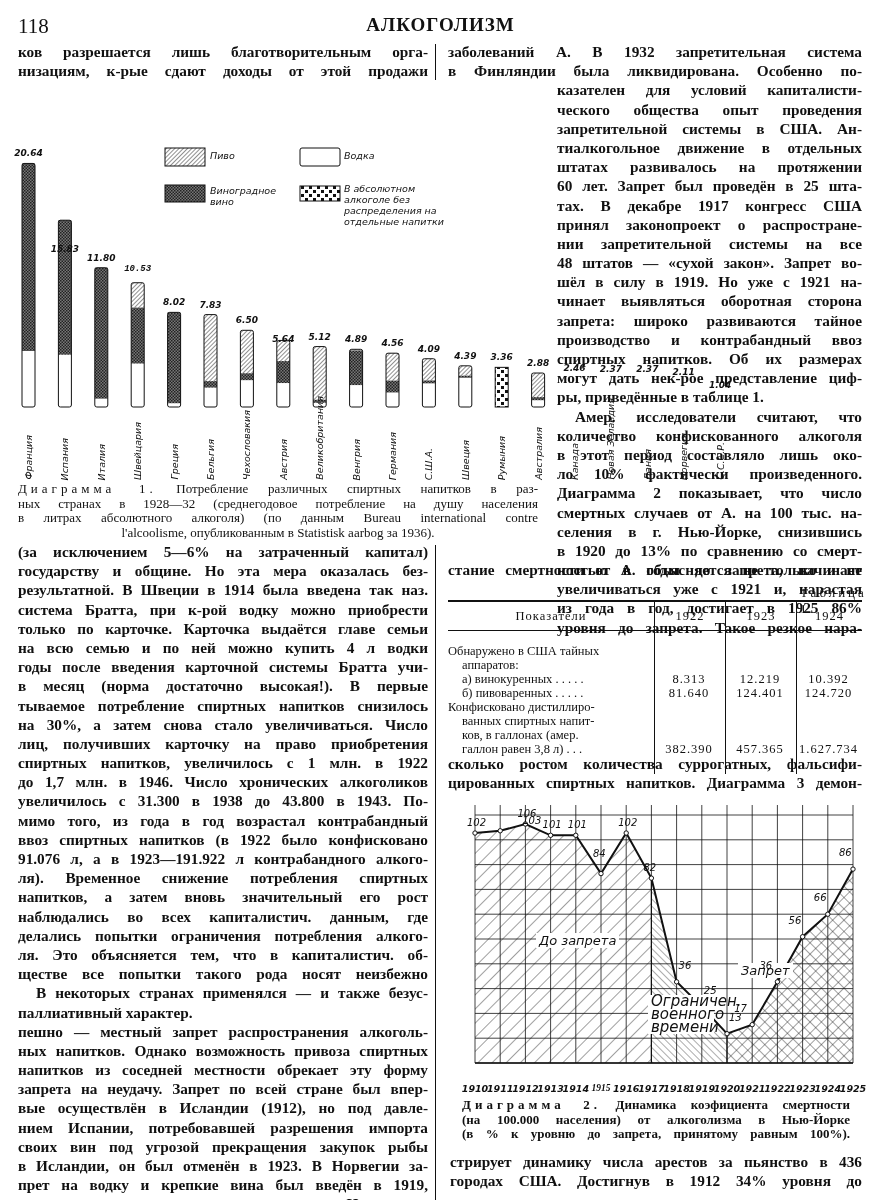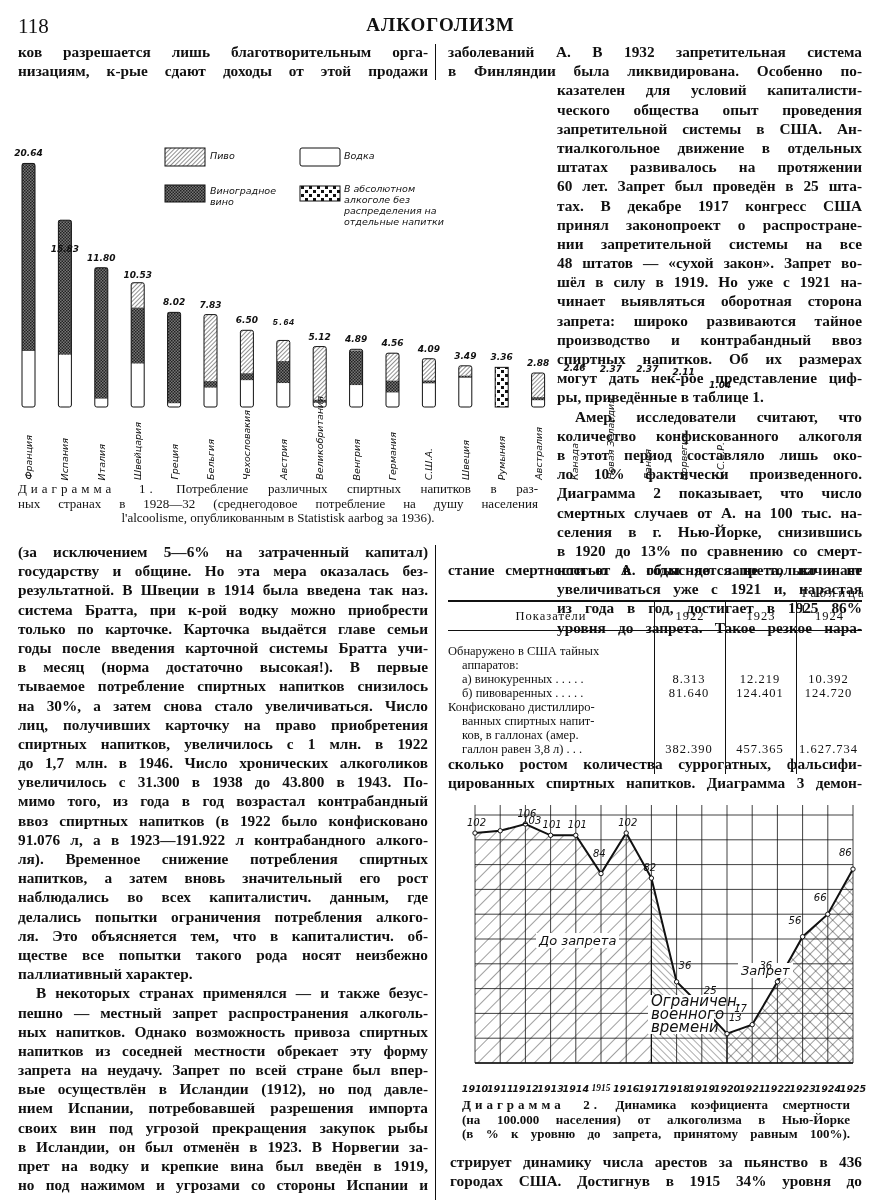--- a/index.html
+++ b/index.html
@@ -178,30 +178,30 @@
     </g>
   </svg>
   <div class="abs legend-label" style="left:210px;top:65px;">Пиво</div>
   <div class="abs legend-label" style="left:344px;top:65px;">Водка</div>
   <div class="abs legend-label" style="left:210px;top:100px;width:60px;">Виноградное вино</div>
   <div class="abs legend-label" style="left:344px;top:98px;width:100px;">В абсолютном алкоголе без распределения на отдельные напитки</div>
   <div id="barlabels">
       <div class="abs bar-val" style="left: 8.5px; top: 63.448px;">20.64</div>
       <div class="abs bar-val" style="left: 44.9px; top: 120.206px; margin-top: 39px;">15.83</div>
       <div class="abs bar-val" style="left: 81.3px; top: 167.76px;">11.80</div>
-      <div class="abs bar-val" style="left: 117.7px; top: 185px;">10.53</div>
+      <div class="abs bar-val" style="left: 117.7px; top: 179px; font-family: Liberation Mono, monospace;">10.53</div>
       <div class="abs bar-val" style="left: 154.1px; top: 212.364px;">8.02</div>
       <div class="abs bar-val" style="left: 190.5px; top: 214.606px;">7.83</div>
       <div class="abs bar-val" style="left: 226.9px; top: 230.3px;">6.50</div>
-      <div class="abs bar-val" style="left: 263.3px; top: 233px; font-family: Liberation Mono, monospace;">5.64</div>
+      <div class="abs bar-val" style="left: 263.3px; top: 249px;">5.64</div>
       <div class="abs bar-val" style="left: 299.7px; top: 246.584px;">5.12</div>
       <div class="abs bar-val" style="left: 336.1px; top: 249.298px;">4.89</div>
       <div class="abs bar-val" style="left: 372.5px; top: 253.192px;">4.56</div>
       <div class="abs bar-val" style="left: 408.9px; top: 258.738px;">4.09</div>
-      <div class="abs bar-val" style="left: 445.3px; top: 265.818px;">3.49</div>
+      <div class="abs bar-val" style="left: 445.3px; top: 265.818px;">4.39</div>
       <div class="abs bar-val" style="left: 481.7px; top: 267.352px;">3.36</div>
       <div class="abs bar-val" style="left: 518.1px; top: 273.016px;">2.88</div>
       <div class="abs bar-val" style="left: 554.5px; top: 277.972px;">2.46</div>
       <div class="abs bar-val" style="left: 590.9px; top: 279.034px;">2.37</div>
       <div class="abs bar-val" style="left: 627.3px; top: 279.034px;">2.37</div>
       <div class="abs bar-val" style="left: 663.7px; top: 282.102px;">2.11</div>
       <div class="abs bar-val" style="left: 700.1px; top: 294.728px;">1.04</div>
     </div>
   <div id="countries">
       <div class="abs country" style="left: 23px; bottom: 35px;">Франция</div>
@@ -223,49 +223,51 @@
       <div class="abs country" style="left: 605.4px; bottom: 35px;">Новая Зеландия</div>
       <div class="abs country" style="left: 641.8px; bottom: 35px;">Дания</div>
       <div class="abs country" style="left: 678.2px; bottom: 35px;">Норвегия</div>
       <div class="abs country" style="left: 714.6px; bottom: 35px;">С.С.С.Р.</div>
     </div>
 </div>
 
 <div class="abs caption" style="left:18px;top:482px;width:520px;">
   <span class="line"><span class="spaced">Диаграмма 1.</span> <span>Потребление различных спиртных напитков в раз-</span></span>
   <span class="line">ных странах в 1928—32 (среднегодовое потребление на душу населения</span>
+  <span class="line">в литрах абсолютного алкоголя) (по данным Bureau international contre</span>
   <span class="line center">l'alcoolisme, опубликованным в Statistisk aarbog за 1936).</span>
 </div>
 
 <div class="vrule" style="left:435px;top:545px;height:655px;"></div>
 <div class="abs para" id="leftmain" style="left:18px;top:542px;width:410px;">
     <span class="line">(за исключением 5—6% на затраченный капитал)</span>
     <span class="line">государству и общине. Но эта мера оказалась без-</span>
     <span class="line">результатной. В Швеции в 1914 была введена так наз.</span>
     <span class="line">система Братта, при к-рой водку можно приобрести</span>
     <span class="line">только по карточке. Карточка выдаётся главе семьи</span>
+    <span class="line">на всю семью и по ней можно купить 4 л водки</span>
     <span class="line">годы после введения карточной системы Братта учи-</span>
     <span class="line">в месяц (норма достаточно высокая!). В первые</span>
     <span class="line">тываемое потребление спиртных напитков снизилось</span>
     <span class="line">на 30%, а затем снова стало увеличиваться. Число</span>
     <span class="line">лиц, получивших карточку на право приобретения</span>
     <span class="line">спиртных напитков, увеличилось с 1 млн. в 1922</span>
     <span class="line">до 1,7 млн. в 1946. Число хронических алкоголиков</span>
     <span class="line">увеличилось с 31.300 в 1938 до 43.800 в 1943. По-</span>
     <span class="line">мимо того, из года в год возрастал контрабандный</span>
     <span class="line">ввоз спиртных напитков (в 1922 было конфисковано</span>
     <span class="line">91.076 л, а в 1923—191.922 л контрабандного алкого-</span>
     <span class="line">ля). Временное снижение потребления спиртных</span>
     <span class="line">напитков, а затем вновь значительный его рост</span>
     <span class="line">наблюдались во всех капиталистич. данным, где</span>
     <span class="line">делались попытки ограничения потребления алкого-</span>
     <span class="line">ля. Это объясняется тем, что в капиталистич. об-</span>
     <span class="line">ществе все попытки такого рода носят неизбежно</span>
+    <span class="line indent">В некоторых странах применялся — и также безус-</span>
     <span class="line last">паллиативный характер.</span>
-    <span class="line indent">В некоторых странах применялся — и также безус-</span>
     <span class="line">пешно — местный запрет распространения алкоголь-</span>
     <span class="line">ных напитков. Однако возможность привоза спиртных</span>
     <span class="line">напитков из соседней местности обрекает эту форму</span>
     <span class="line">запрета на неудачу. Запрет по всей стране был впер-</span>
     <span class="line">вые осуществлён в Исландии (1912), но под давле-</span>
     <span class="line">нием Испании, потребовавшей разрешения импорта</span>
     <span class="line">своих вин под угрозой прекращения закупок рыбы</span>
     <span class="line">в Исландии, он был отменён в 1923. В Норвегии за-</span>
     <span class="line">прет на водку и крепкие вина был введён в 1919,</span>
     <span class="line">но под нажимом и угрозами со стороны Испании и</span>
@@ -449,14 +451,14 @@
 </div>
 
 <div class="abs caption" style="left:462px;top:1098px;width:388px;font-weight:bold;">
   <span class="line"><span class="spaced">Диаграмма 2.</span> <span>Динамика коэфициента смертности</span></span>
   <span class="line">(на 100.000 населения) от алкоголизма в Нью-Йорке</span>
   <span class="line">(в % к уровню до запрета, принятому равным 100%).</span>
 </div>
 
 <div class="abs para" style="left:450px;top:1152px;width:412px;">
   <span class="line">стрирует динамику числа арестов за пьянство в 436</span>
-  <span class="line">городах США. Достигнув в 1915 34% уровня до</span>
+  <span class="line">городах США. Достигнув в 1912 34% уровня до</span>
 </div>
 
 </body></html>

